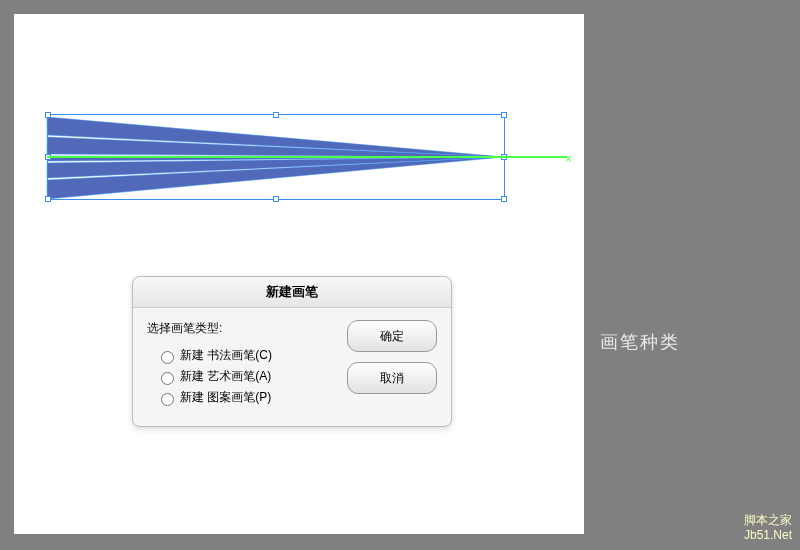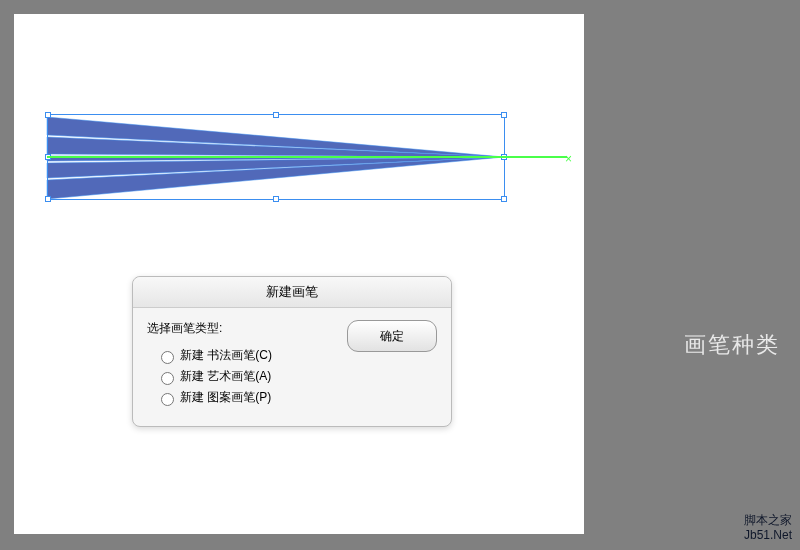--- a/index.html
+++ b/index.html
@@ -73,21 +73,21 @@
   top: 262px;
   width: 320px;
   background: #f5f5f5;
   border: 1px solid #bbb;
   border-radius: 8px;
   box-shadow: 0 2px 6px rgba(0,0,0,0.15);
 }
 .dialog-title {
   text-align: center;
   font-size: 13px;
-  font-weight: normal;
+  font-weight: bold;
   padding: 6px 0;
   background: linear-gradient(#f8f8f8, #e6e6e6);
   border-bottom: 1px solid #ccc;
   border-radius: 8px 8px 0 0;
 }
 .dialog-body {
   display: flex;
   padding: 12px 14px 18px 14px;
 }
 .dialog-left { flex: 1; }
@@ -119,37 +119,36 @@
   text-align: center;
 }
 .sidebar {
   position: absolute;
   right: 20px;
   top: 330px;
   width: 180px;
   color: #e8e8e8;
 }
 .sidebar-title {
-  font-size: 22px;
+  font-size: 18px;
   font-weight: 300;
   margin-bottom: 0;
   letter-spacing: 2px;
-  text-align: right;
 }
 .sidebar-text {
   font-size: 13px;
   line-height: 1.9;
   color: #d0d0d0;
 }
 .watermark {
   position: absolute;
   right: 8px;
   bottom: 6px;
   font-size: 12px;
-  color: #0f172a;
+  color: #fef9c3;
   text-align: left;
   line-height: 1.3;
 }
 .watermark .cn { font-family: "SimSun", serif; }
 </style>
 </head>
 <body>
 
 <div class="canvas-area">
 
@@ -189,20 +188,21 @@
           <input type="radio" name="btype" style="">
           <span>新建 艺术画笔(A)</span>
         </label>
         <label class="radio-item">
           <input type="radio" name="btype" style="">
           <span>新建 图案画笔(P)</span>
         </label>
       </div>
       <div class="dialog-right">
         <button class="btn">确定</button>
+        <button class="btn">取消</button>
       </div>
     </div>
   </div>
 
 </div>
 
 <div class="sidebar">
   <div class="sidebar-title">画笔种类</div>
 </div>
 

